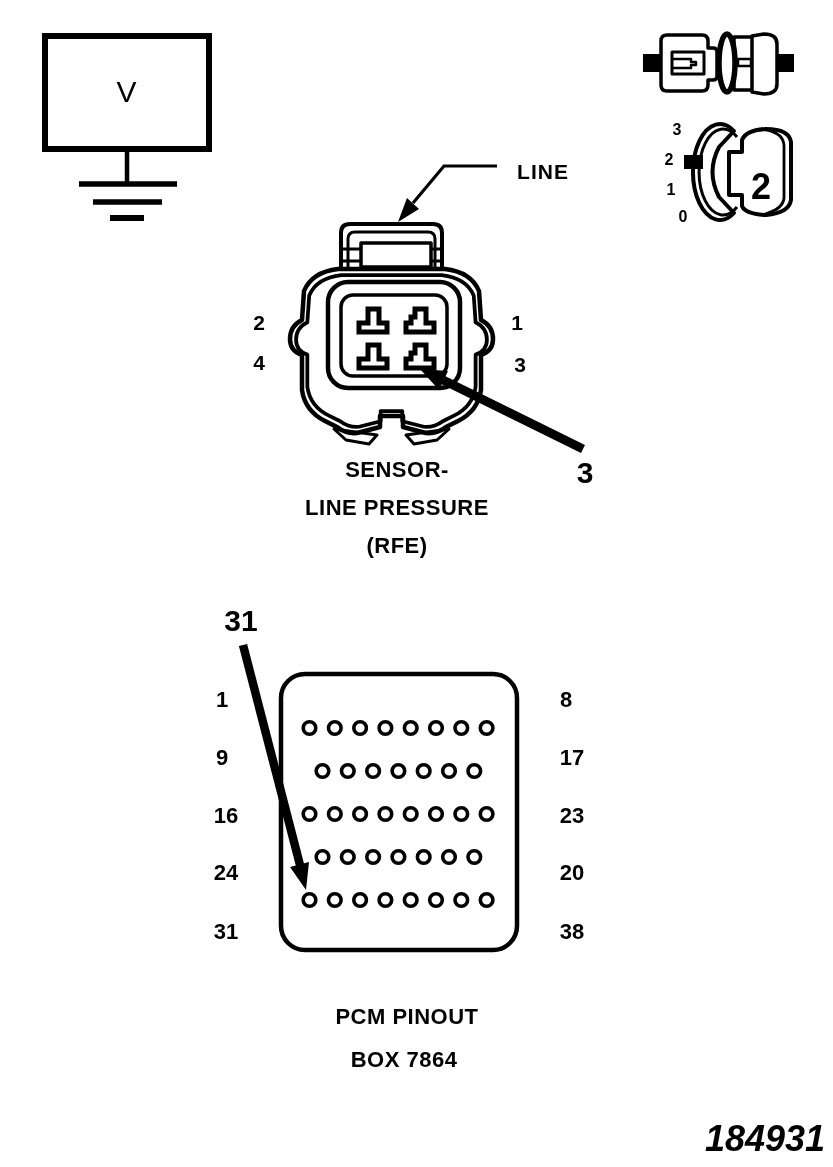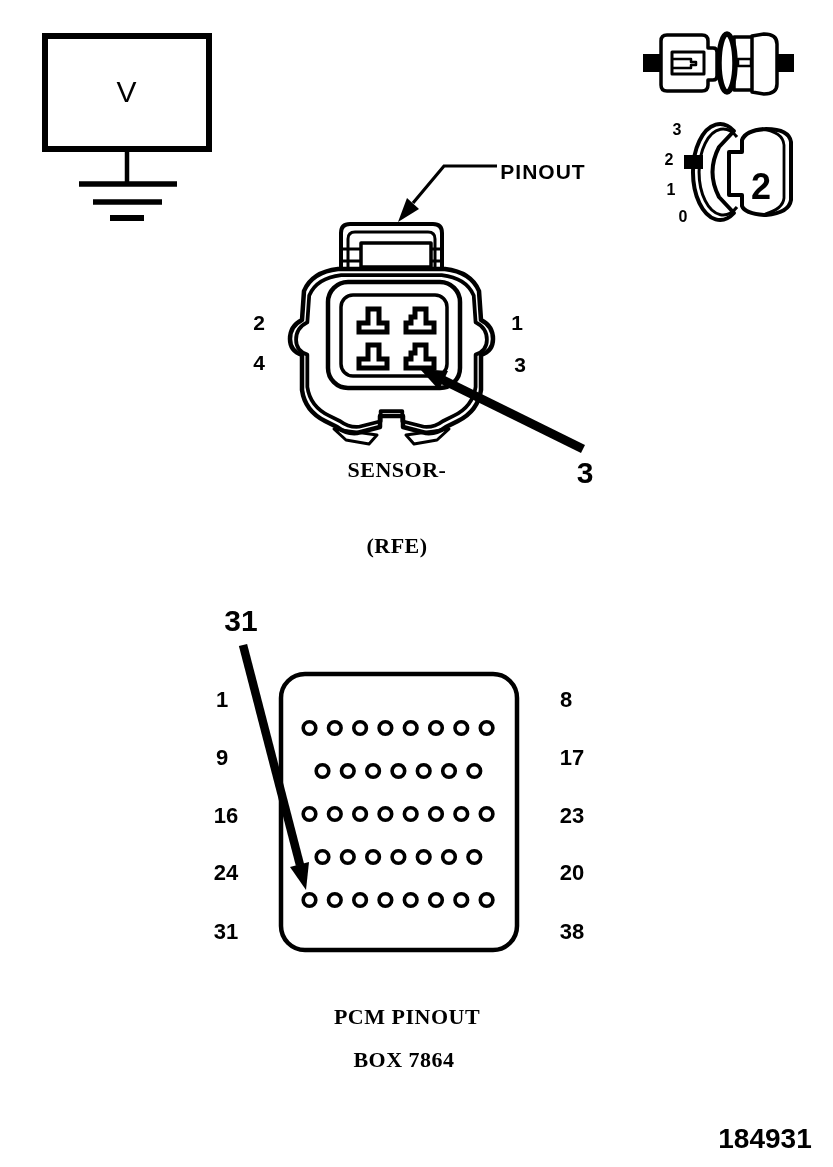--- a/index.html
+++ b/index.html
@@ -10,25 +10,25 @@
   .page svg{position:absolute;left:0;top:0;}
   .ln{fill:none;stroke:#000;}
   .t{
     position:absolute;transform:translate(-50%,-50%);
     font-weight:700;color:#000;white-space:nowrap;line-height:1;
   }
   .v-label{font-size:30px;font-weight:400;letter-spacing:1px;}
   .black-label{font-size:21px;letter-spacing:1px;}
   .pin-label{font-size:21px;}
   .big-callout{font-size:30px;}
-  .caption{font-size:22px;letter-spacing:.5px;font-family:Liberation Serif, serif;}
+  .caption{font-size:22px;letter-spacing:.5px;}
   .pcm-row-label{font-size:22px;}
   .dial-num{font-size:16px;}
   .dial-big{font-size:36px;}
-  .fig-num{font-size:28px;}
+  .fig-num{font-size:36px;font-style:italic;}
 </style>
 </head>
 <body>
 
 <div class="page">
 
   <svg width="833" height="1167" viewBox="0 0 833 1167">
 
     <g>
       <rect class="ln" x="45" y="36" width="164" height="113" stroke-width="6"></rect>
@@ -144,30 +144,31 @@
     </g>
 
     <g>
       <line class="ln" x1="243" y1="645" x2="300" y2="865" stroke-width="8.5"></line>
       <polygon points="306,890 309,862 290,867" fill="#000"></polygon>
     </g>
   </svg>
 
   <div class="t v-label" style="left:127px;top:92px">V</div>
 
-  <div class="t black-label" style="left:543px;top:171px">PINOUT</div>
+  <div class="t black-label" style="left:543px;top:171px">LINE</div>
 
   <div class="t pin-label" style="left:259px;top:322px">2</div>
   <div class="t pin-label" style="left:259px;top:362px">4</div>
   <div class="t pin-label" style="left:517px;top:322px">1</div>
   <div class="t pin-label" style="left:520px;top:364px">3</div>
 
   <div class="t big-callout" style="left:585px;top:473px">3</div>
 
   <div class="t caption" style="left:397px;top:470px">SENSOR-</div>
+  <div class="t caption" style="left:397px;top:508px">LINE PRESSURE</div>
   <div class="t caption" style="left:397px;top:546px">(RFE)</div>
 
   <div class="t big-callout" style="left:241px;top:621px">31</div>
 
   <div class="t pcm-row-label" style="left:222px;top:700px">1</div>
   <div class="t pcm-row-label" style="left:222px;top:758px">9</div>
   <div class="t pcm-row-label" style="left:226px;top:816px">16</div>
   <div class="t pcm-row-label" style="left:226px;top:873px">24</div>
   <div class="t pcm-row-label" style="left:226px;top:932px">31</div>
 

